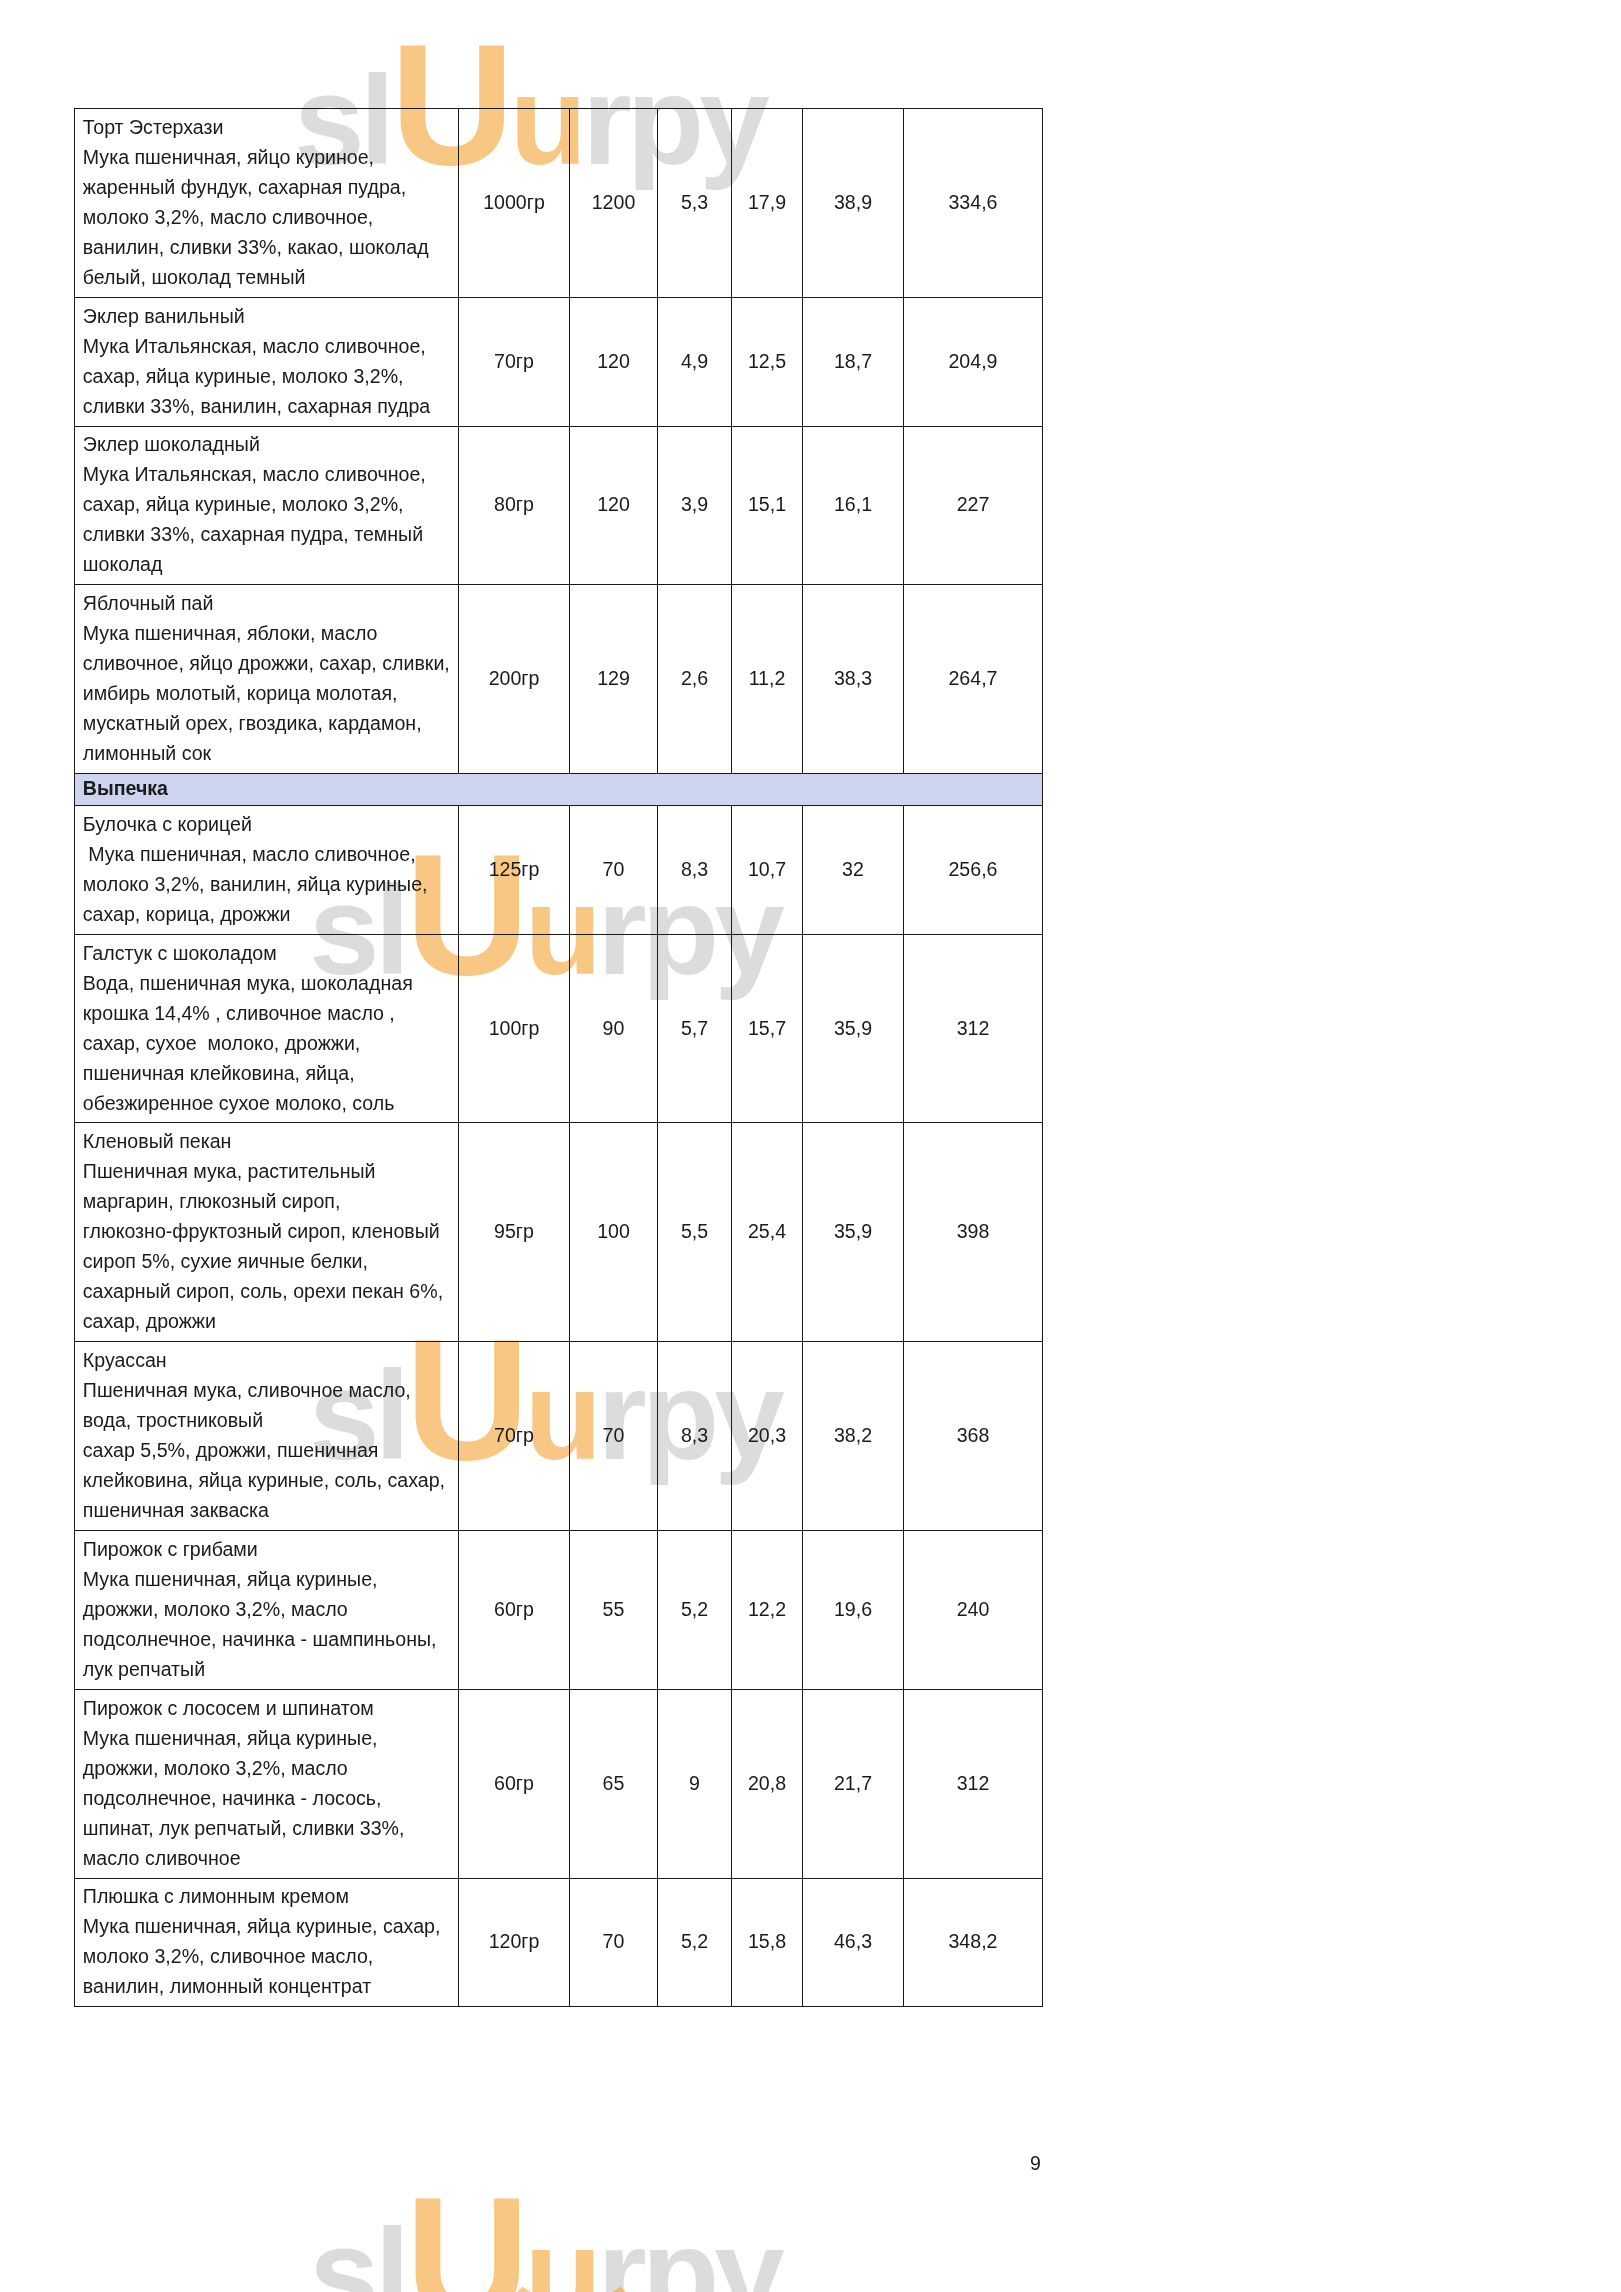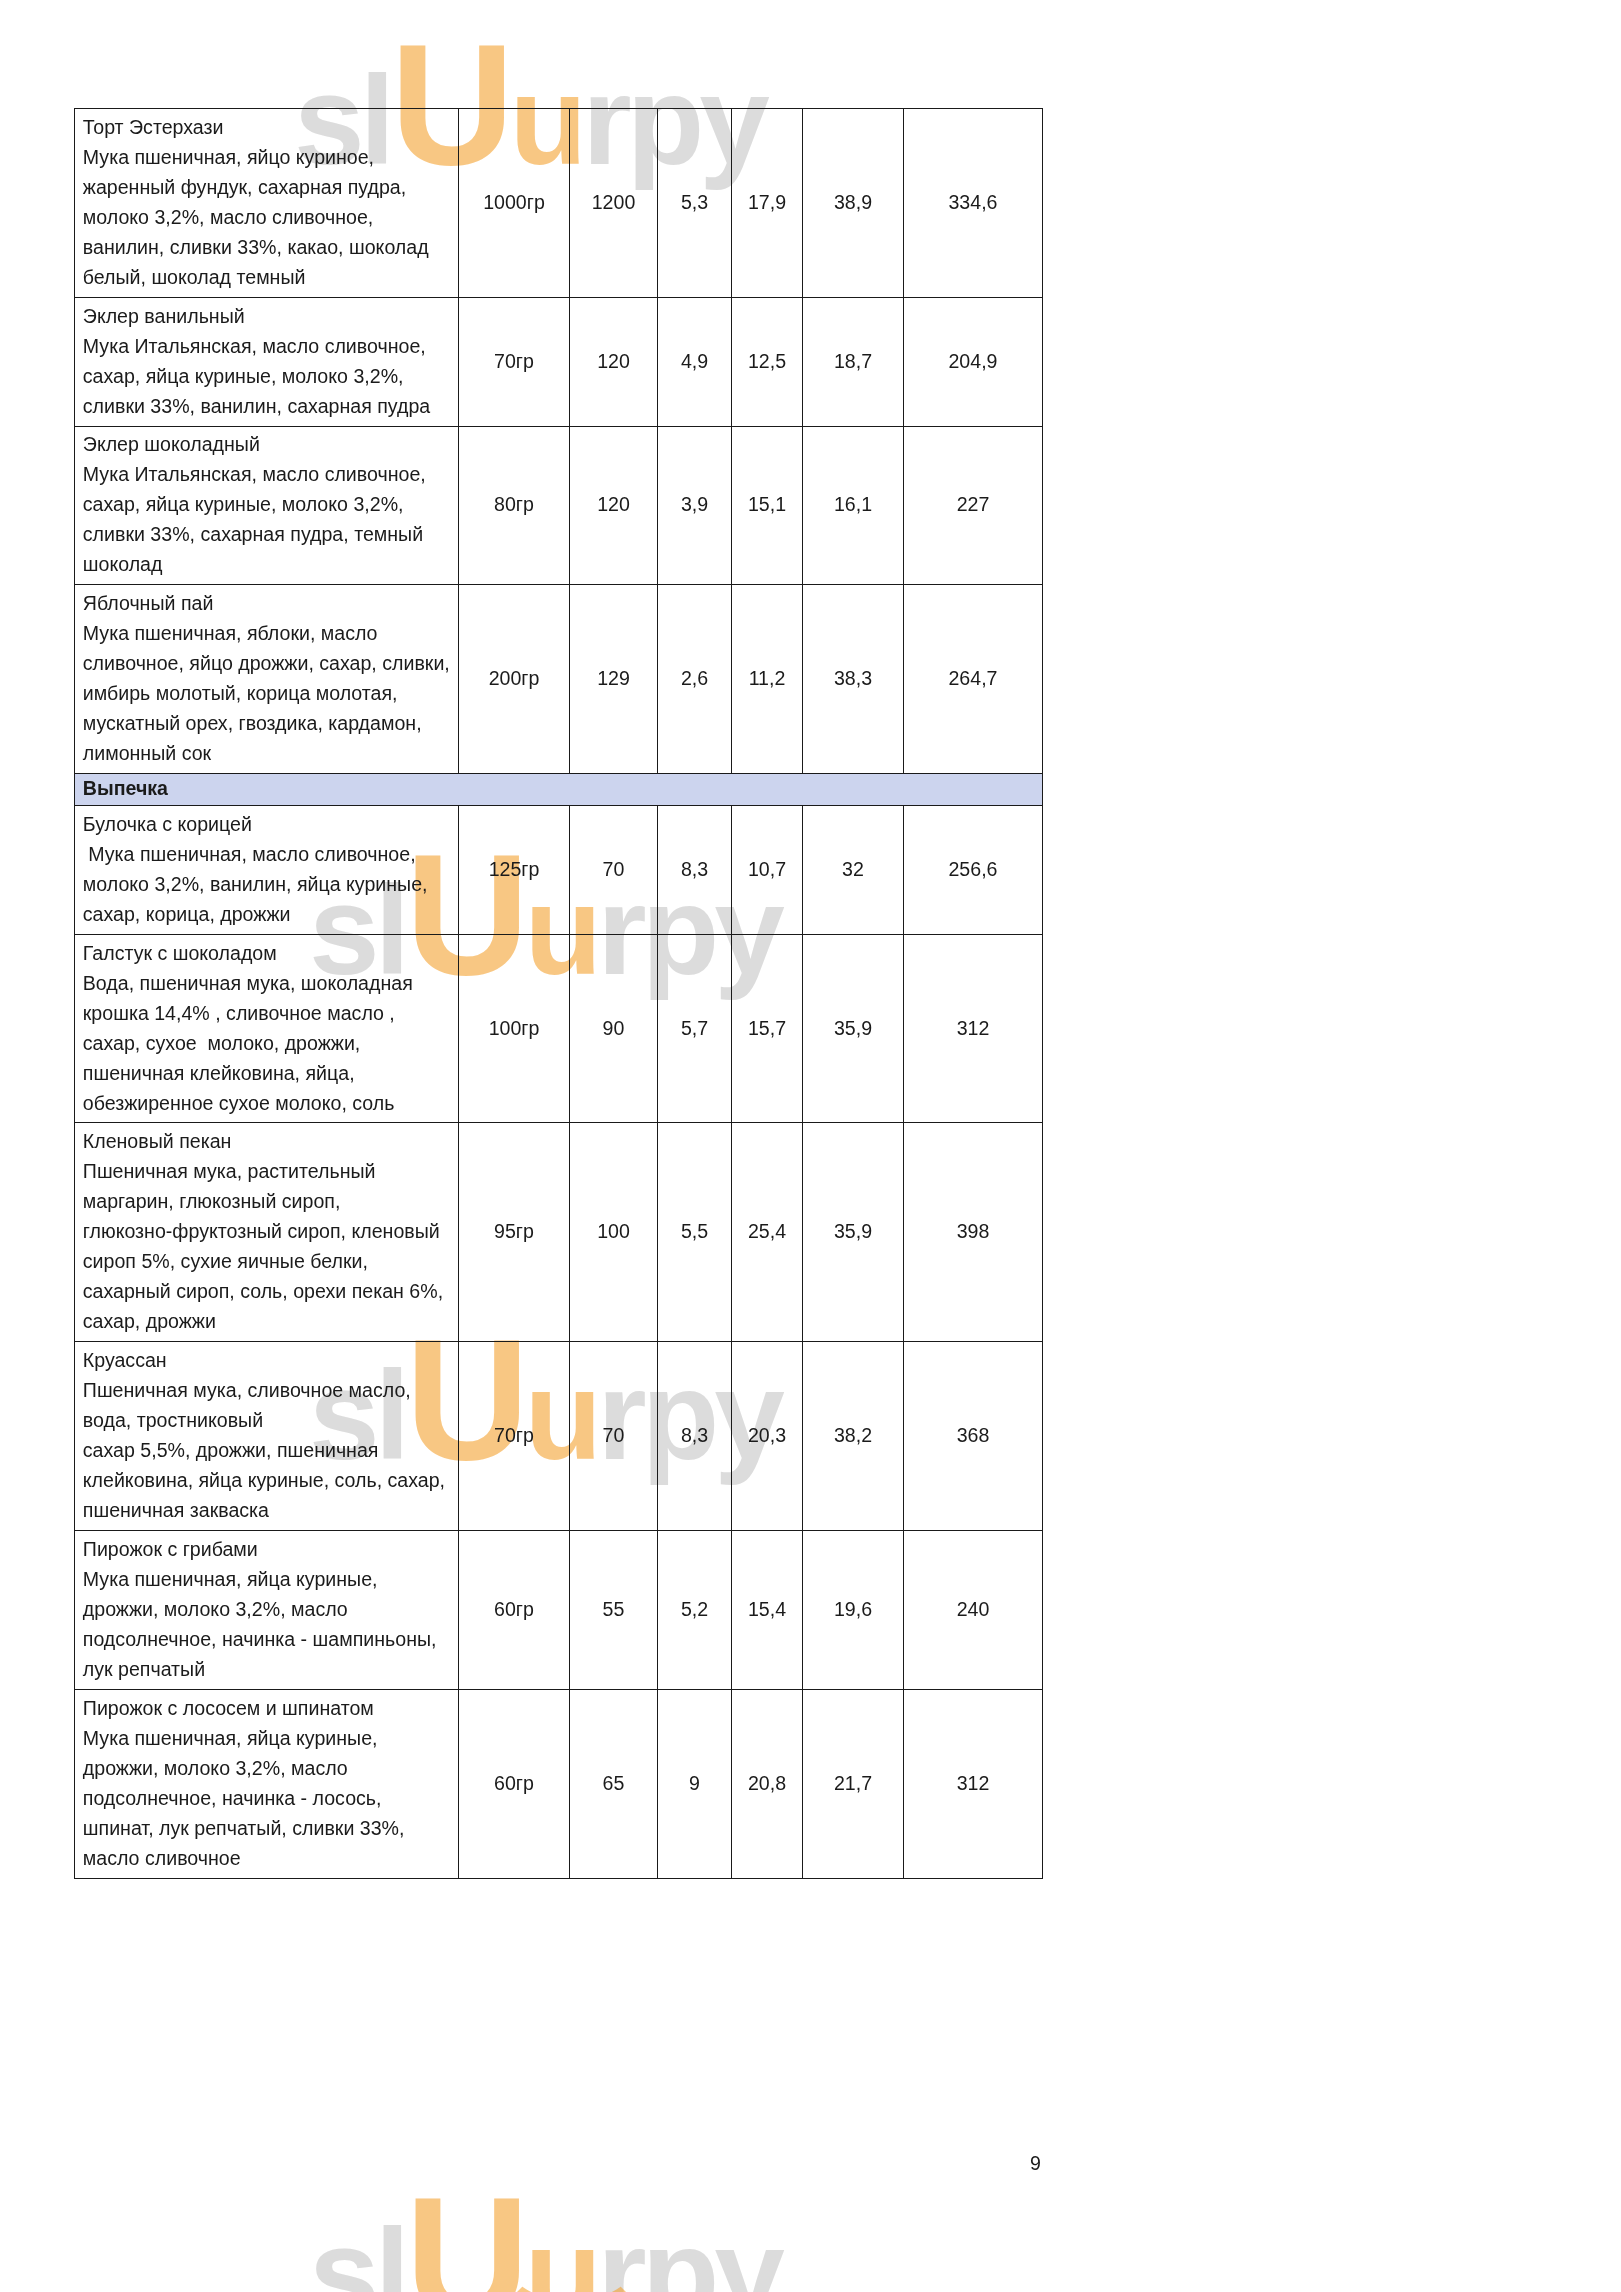--- a/index.html
+++ b/index.html
@@ -215,36 +215,48 @@
             <td class="num">368</td>
           </tr>
           <tr>
             <td class="name-cell">
               <div class="item-name">Пирожок с грибами</div>
               <div class="item-desc">Мука пшеничная, яйца куриные, дрожжи, молоко 3,2%, масло подсолнечное, начинка - шампиньоны, лук репчатый</div>
             </td>
             <td class="num">60гр</td>
             <td class="num">55</td>
             <td class="num">5,2</td>
-            <td class="num">15,4</td>
+            <td class="num">12,2</td>
             <td class="num">19,6</td>
             <td class="num">240</td>
           </tr>
           <tr>
             <td class="name-cell pad-b">
               <div class="item-name">Пирожок с лососем и шпинатом</div>
               <div class="item-desc">Мука пшеничная, яйца куриные, дрожжи, молоко 3,2%, масло подсолнечное, начинка - лосось, шпинат, лук репчатый, сливки 33%, масло сливочное</div>
             </td>
             <td class="num">60гр</td>
             <td class="num">65</td>
             <td class="num">9</td>
             <td class="num">20,8</td>
             <td class="num">21,7</td>
             <td class="num">312</td>
           </tr>
+          <tr>
+            <td class="name-cell pad-b">
+              <div class="item-name">Плюшка с лимонным кремом</div>
+              <div class="item-desc">Мука пшеничная, яйца куриные, сахар, молоко 3,2%, сливочное масло, ванилин, лимонный концентрат</div>
+            </td>
+            <td class="num">120гр</td>
+            <td class="num">70</td>
+            <td class="num">5,2</td>
+            <td class="num">15,8</td>
+            <td class="num">46,3</td>
+            <td class="num">348,2</td>
+          </tr>
         </tbody>
     </table>
   </div>
 
   <div class="page-number">9</div>
 
 </div>
 
 
 </body></html>

